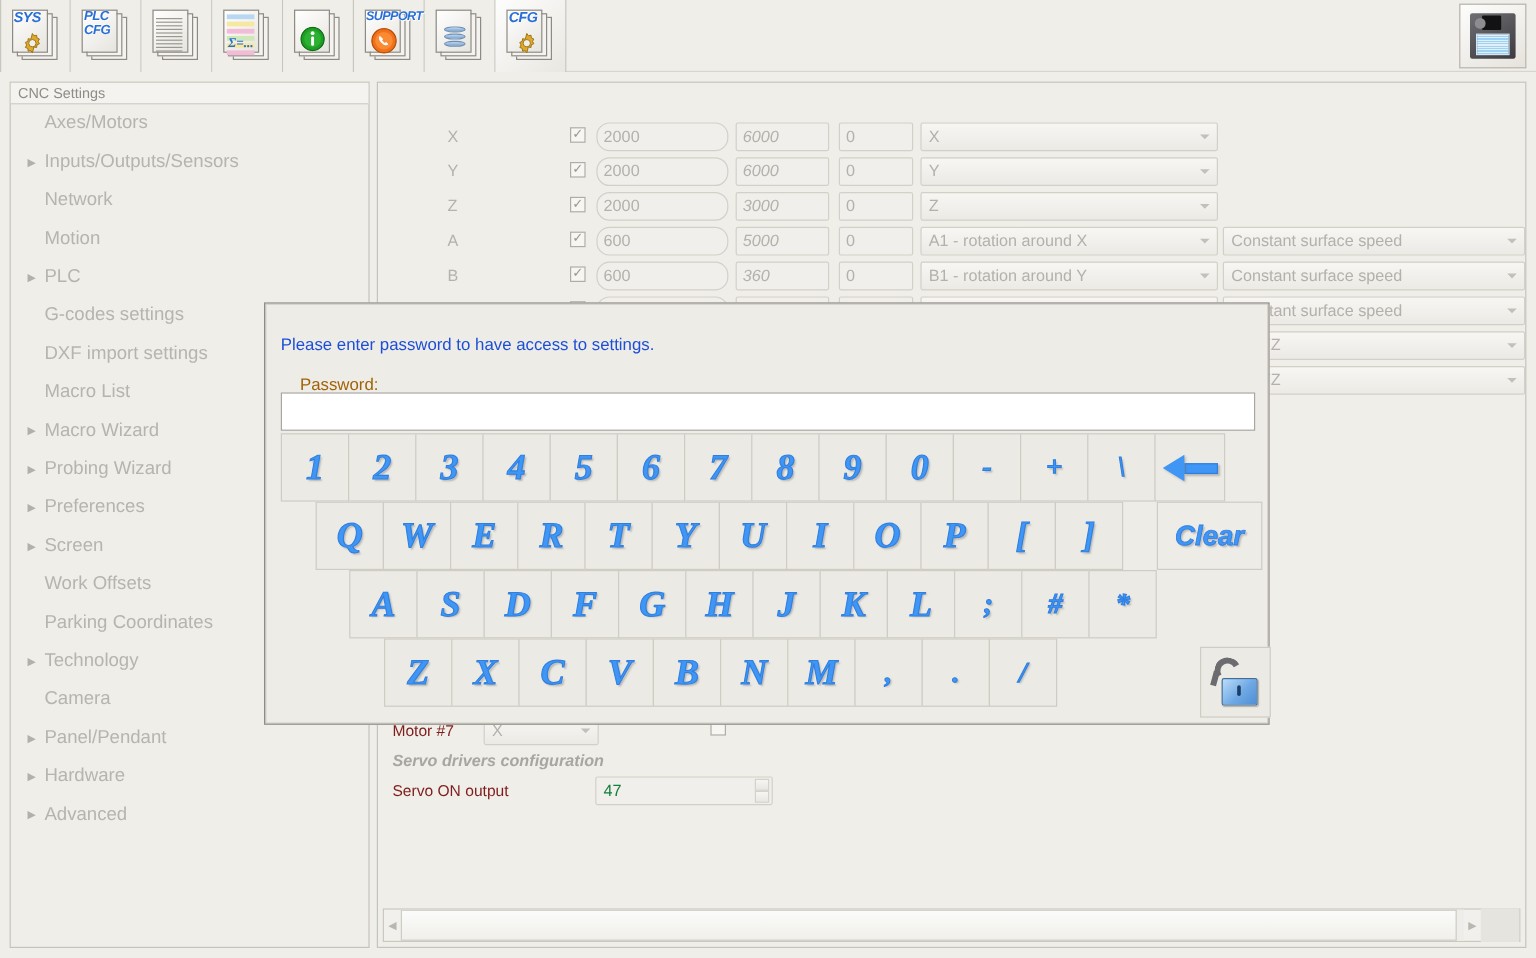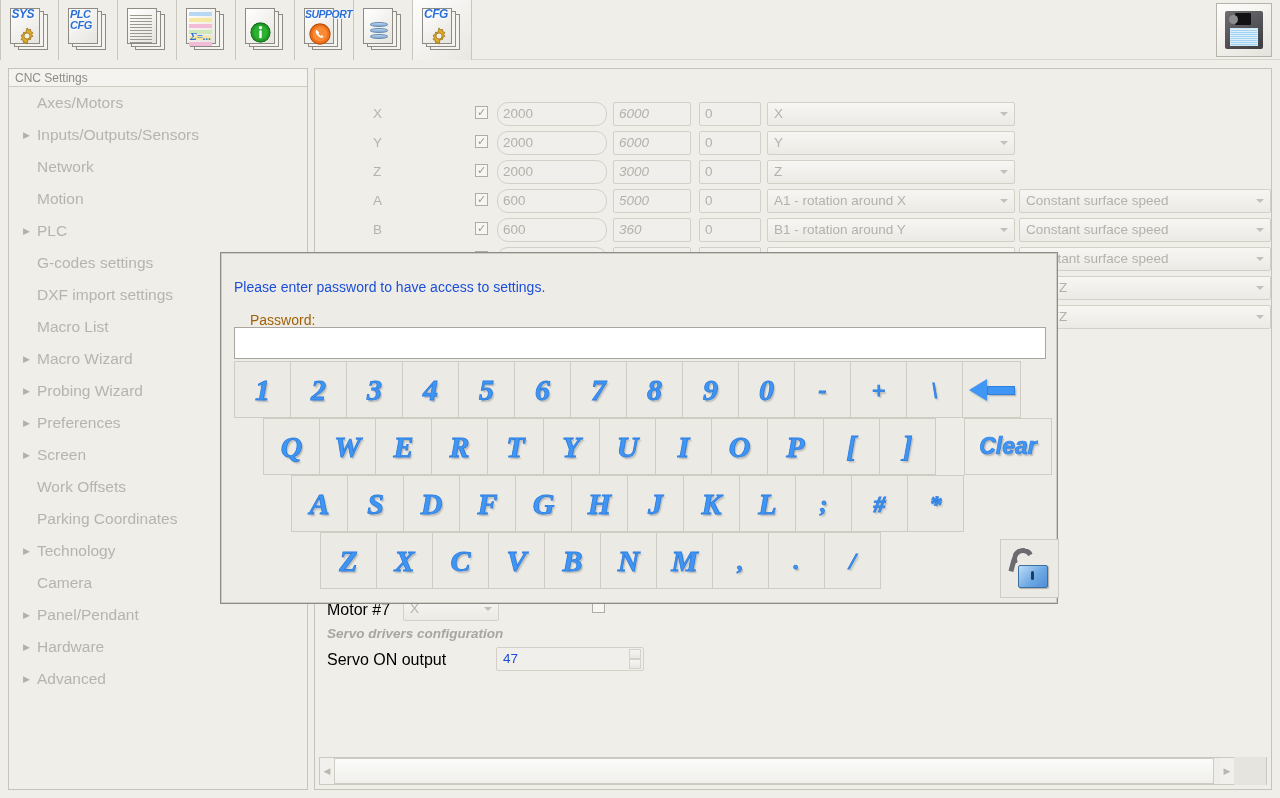--- a/index.html
+++ b/index.html
@@ -153,25 +153,25 @@
   }
   .sel .cv {
     position:absolute; right:6px; top:9px; width:0; height:0;
     border-left:4px solid transparent; border-right:4px solid transparent;
     border-top:4px solid #c3c0b9;
   }
   .s-map { left: 452px; width: 248px; }
   .s-prof { left: 704px; width: 252px; }
 
   .mrow { position: absolute; height: 26px; }
-  .mlbl { position:absolute; font-size: 16px; color: #000000; }
+  .mlbl { position:absolute; font-size: 13px; color: #7f1d1d; }
   .sechead { position:absolute; font: italic bold 13.5px "Liberation Sans", sans-serif; color:#a9a6a0; }
   .spin {
     position:absolute; height:24px; background:#f0efeb; border:1px solid #d3d0c8;
-    border-radius:2px; font-size:13.5px; color:#1d4ed8; padding-left:6px; line-height:22px;
+    border-radius:2px; font-size:13.5px; color:#15803d; padding-left:6px; line-height:22px;
   }
   .spin .up, .spin .dn {
     position:absolute; right:2px; width:12px; height:10px; cursor:pointer;
     background:linear-gradient(#f6f5f2,#e9e7e2); border:1px solid #d5d2ca;
   }
   .spin .up { top:1px; } .spin .dn { bottom:1px; }
 
   
   #hscroll {
     position:absolute; left:4px; bottom:4px; width: 948px; height: 28px;

